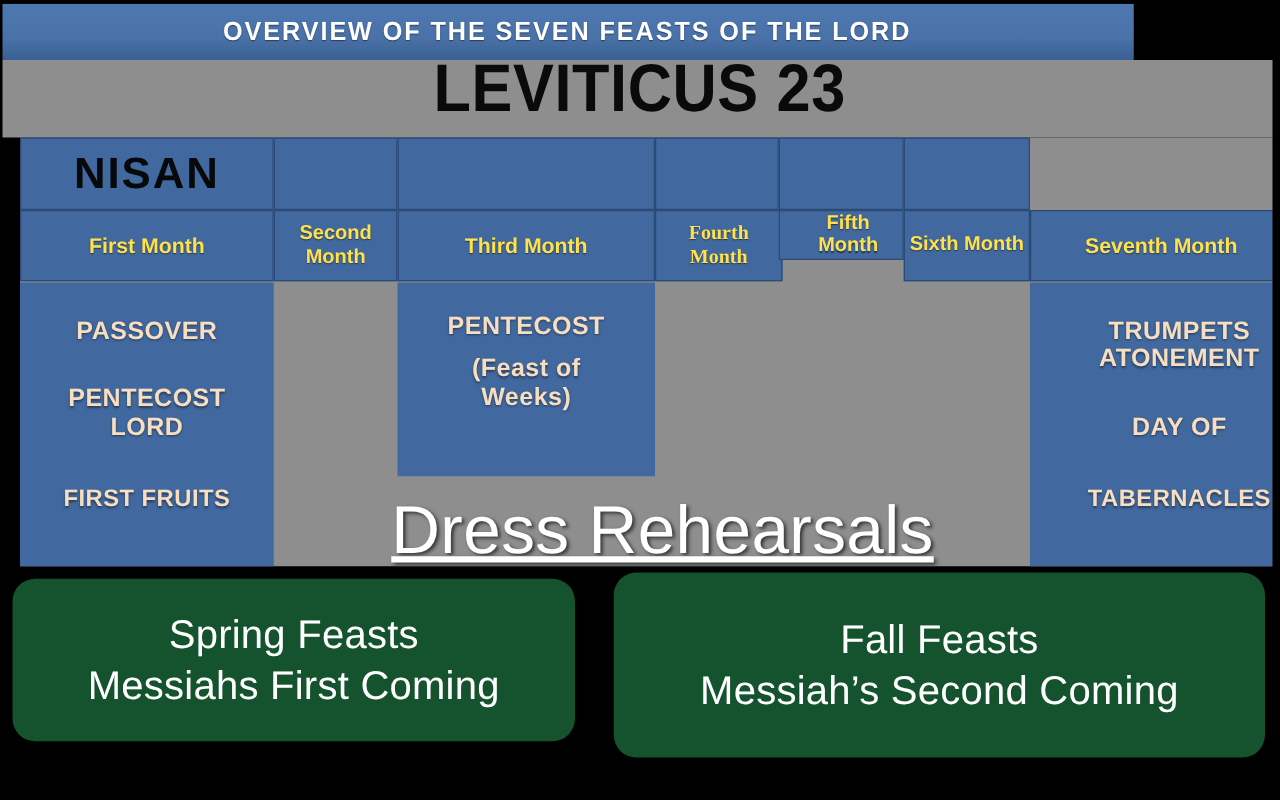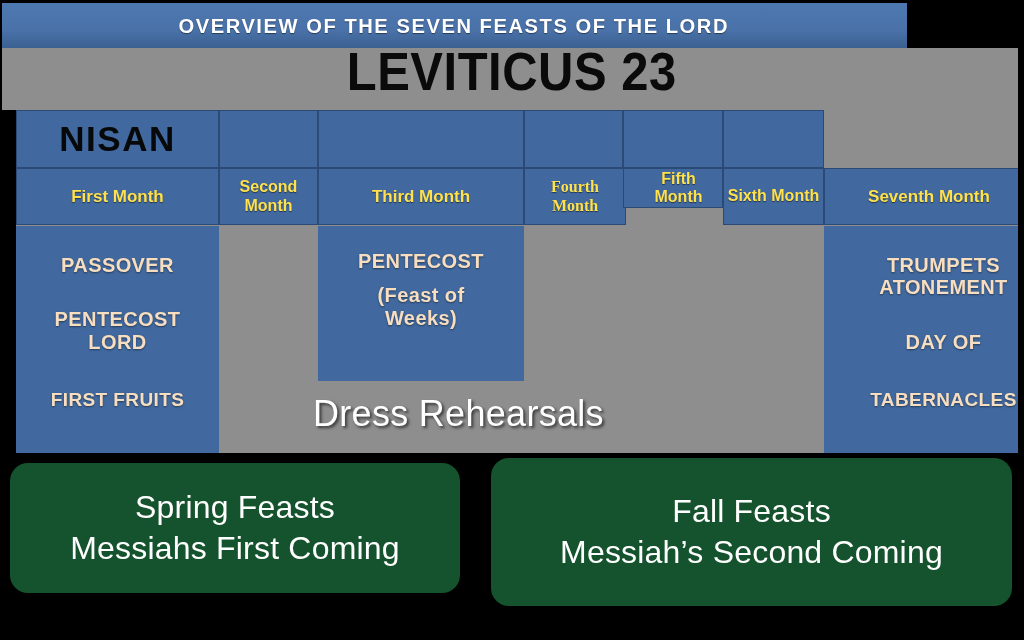--- a/index.html
+++ b/index.html
@@ -127,25 +127,26 @@
     letter-spacing: 0.4px;
     line-height: 1.12;
     text-shadow: 0 1px 2px rgba(0,0,0,0.45);
     width: 100%;
   }
   .feast-item.lg { font-size: 20px; }
 
   .dress-label {
     position: absolute;
     color: #ffffff;
-    font-size: 36px;
+    font-size: 54px;
     font-weight: normal;
     text-shadow: 2px 2px 3px rgba(40,40,40,0.85);
     white-space: nowrap;
     letter-spacing: 0.3px;
+    text-decoration: underline;
   }
 
   
   .callout {
     position: absolute;
     background: #14532d;
     border-radius: 18px;
     box-shadow: 0 0 0 3px #000000;
     display: flex;
     flex-direction: column;

